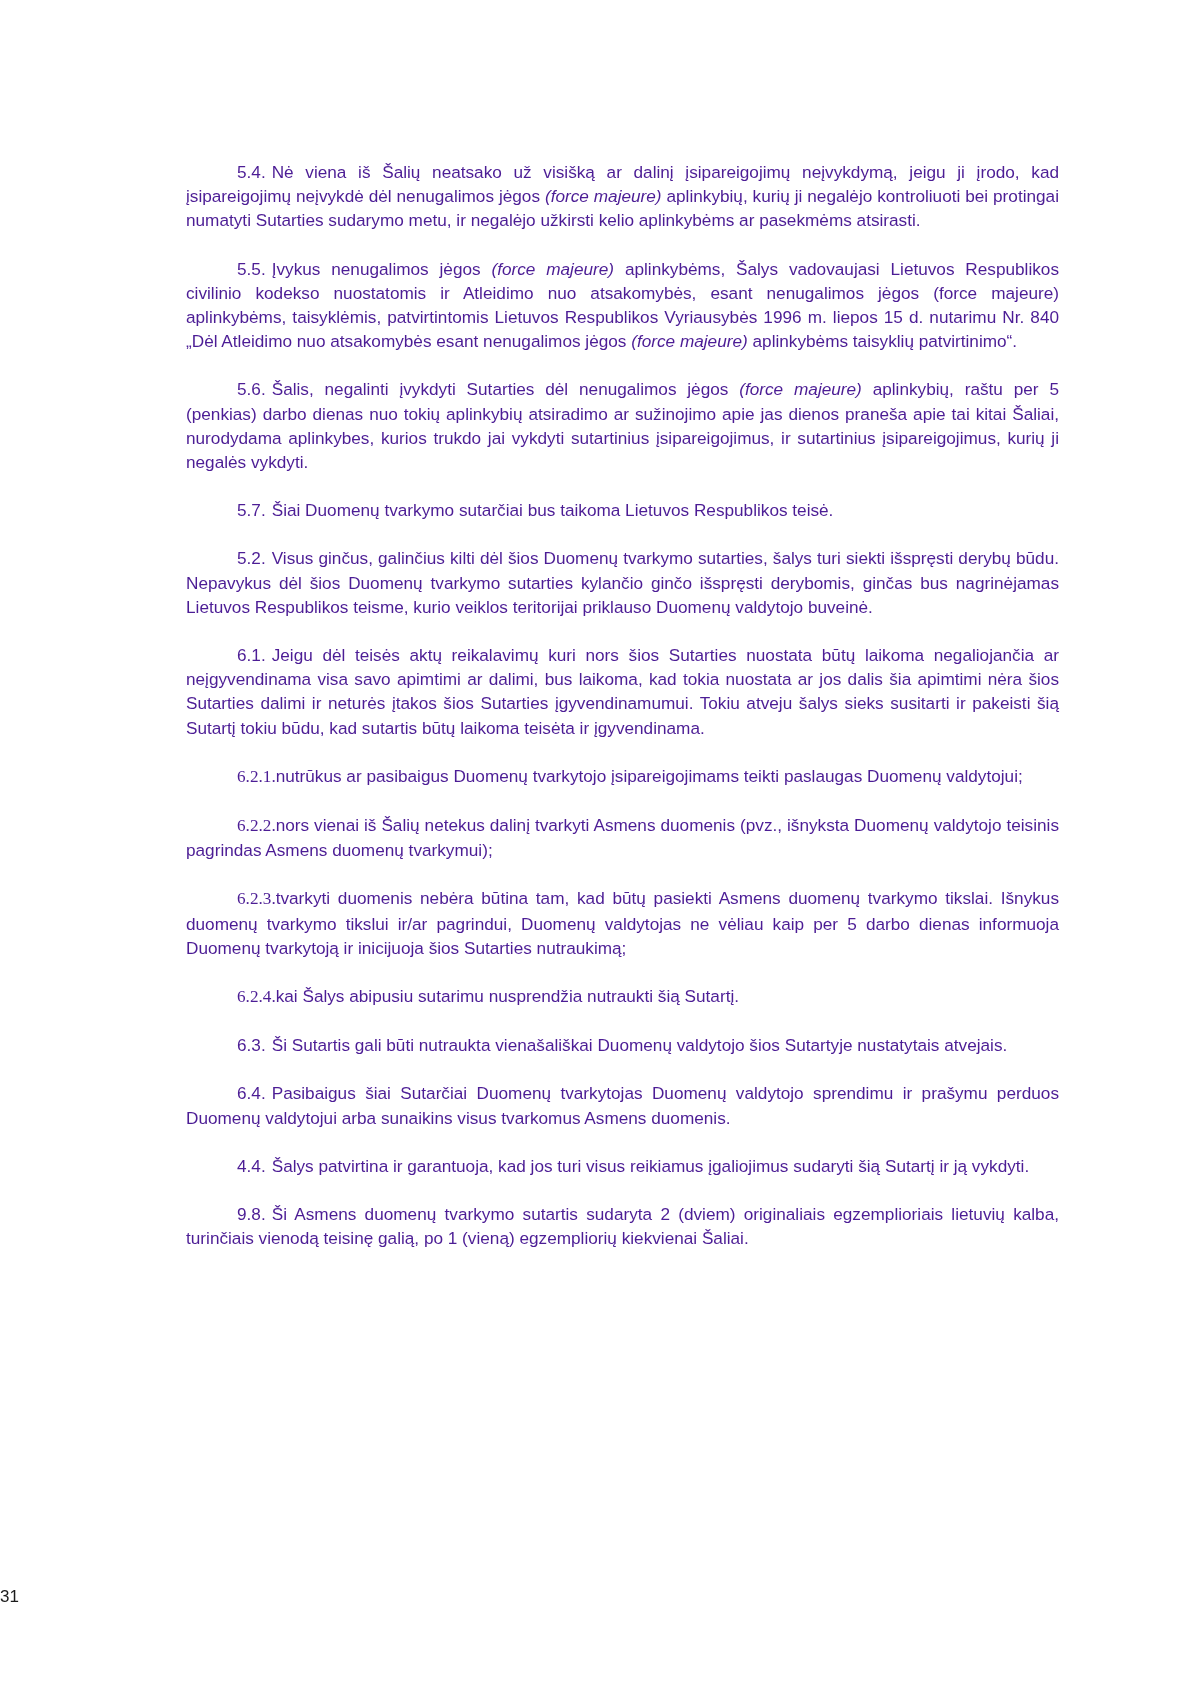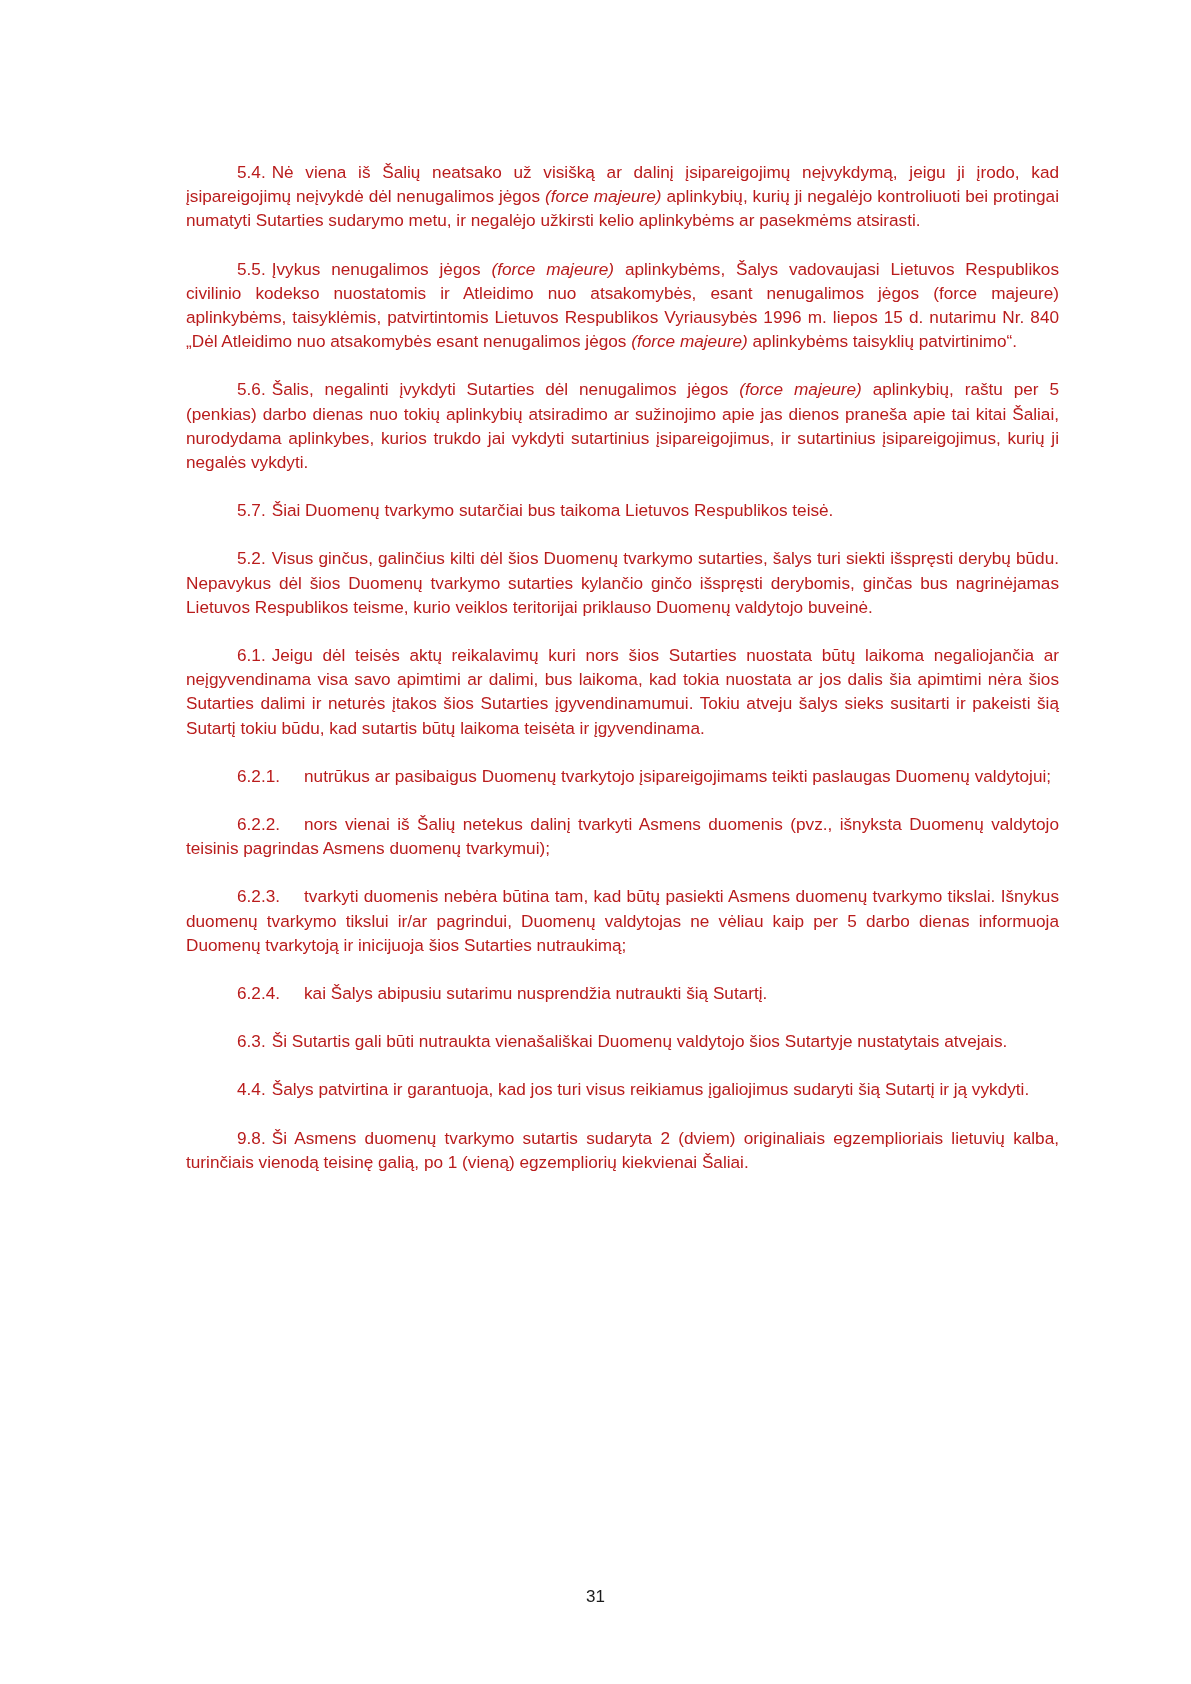--- a/index.html
+++ b/index.html
@@ -5,41 +5,40 @@
   html, body { margin: 0; padding: 0; background: #ffffff; }
   body { width: 1191px; height: 1684px; position: relative; overflow: hidden; }
   .page {
     position: absolute;
     left: 186px;
     top: 160px;
     width: 873px;
     font-family: "Liberation Sans", "DejaVu Sans", sans-serif;
     font-size: 17.2px;
     line-height: 24.2px;
-    color: #b91c1c;
+    color: #4c1d95;
   }
   .para {
     text-align: justify;
     margin: 0 0 24px 0;
     text-indent: 51px;
   }
   .para .num { margin-right: 6px; }
-  .para.sub .num { margin-right: 24px; }
+  .para.sub .num { margin-right: 0; font-family: Liberation Serif, serif; }
   .heading {
     font-weight: bold;
     margin: 0 0 22px 0;
     padding-left: 51px;
   }
   .heading .hnum { display: inline-block; width: 41px; }
   i { font-style: italic; }
   .footer {
     position: absolute;
     left: 0; width: 1191px;
     top: 1587px;
-    text-align: center;
     font-family: "Liberation Sans", "DejaVu Sans", sans-serif;
     font-size: 17px;
     color: #1b1b1b;
   }
 </style>
 </head>
 <body>
 
 <div class="page">
 
@@ -82,20 +81,23 @@
   </p>
 
   <p class="para sub">
     <span class="num">6.2.4.</span><span>kai Šalys abipusiu sutarimu nusprendžia nutraukti šią Sutartį.</span>
   </p>
 
   <p class="para">
     <span class="num">6.3.</span><span>Ši Sutartis gali būti nutraukta vienašališkai Duomenų valdytojo šios Sutartyje nustatytais atvejais.</span>
   </p>
 
+  <p class="para">
+    <span class="num">6.4.</span><span>Pasibaigus šiai Sutarčiai Duomenų tvarkytojas Duomenų valdytojo sprendimu ir prašymu perduos Duomenų valdytojui arba sunaikins visus tvarkomus Asmens duomenis.</span>
+  </p>
 
   <p class="para">
     <span class="num">4.4.</span><span>Šalys patvirtina ir garantuoja, kad jos turi visus reikiamus įgaliojimus sudaryti šią Sutartį ir ją vykdyti.</span>
   </p>
 
   <p class="para">
     <span class="num">9.8.</span><span>Ši Asmens duomenų tvarkymo sutartis sudaryta 2 (dviem) originaliais egzemplioriais lietuvių kalba, turinčiais vienodą teisinę galią, po 1 (vieną) egzempliorių kiekvienai Šaliai.</span>
   </p>
 
 </div>

